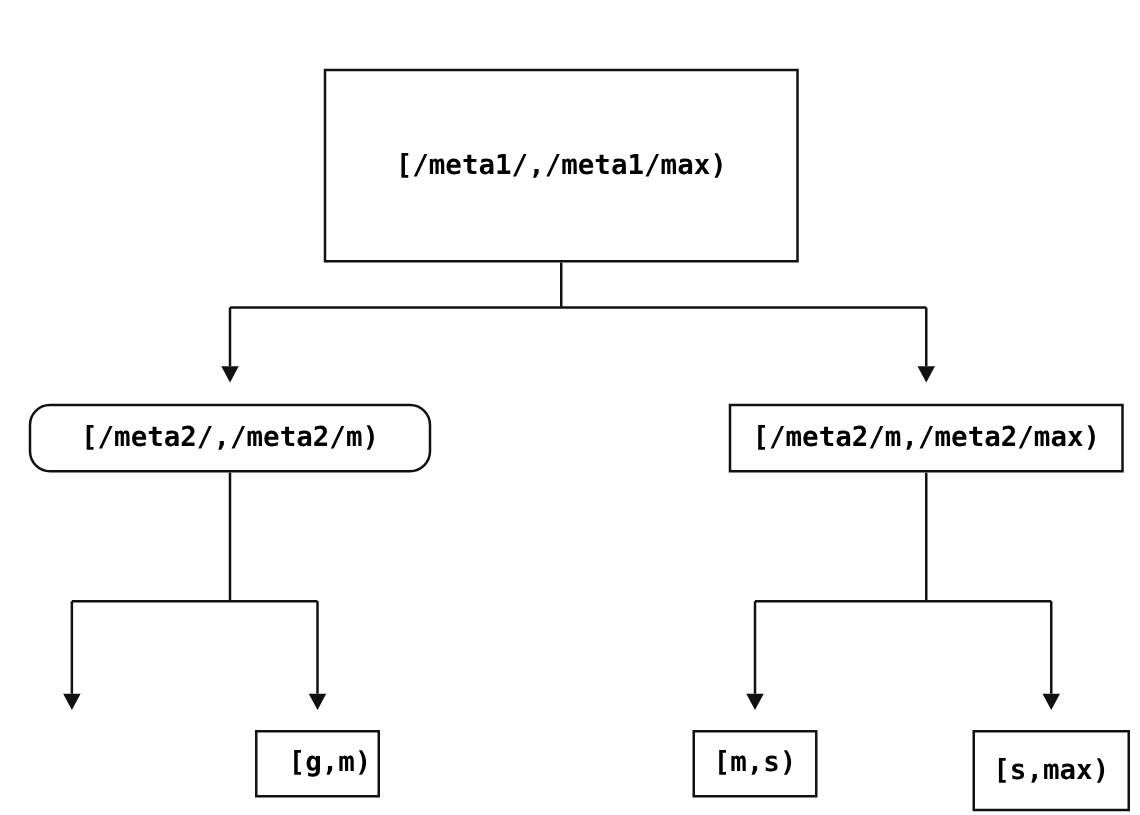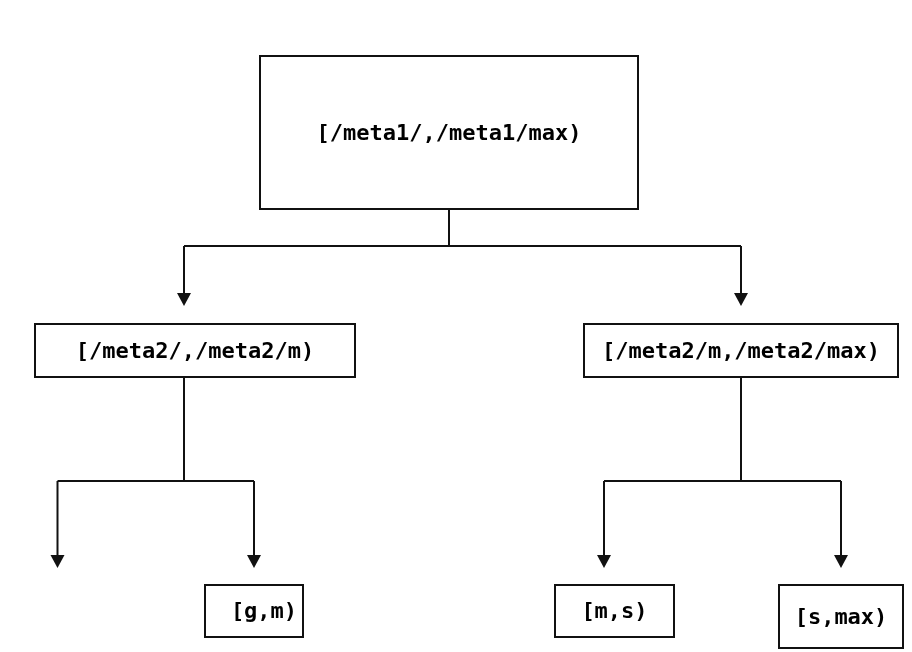--- a/index.html
+++ b/index.html
@@ -30,25 +30,25 @@
     display: flex;
     align-items: center;
     justify-content: center;
     font-size: 22px;
     font-weight: bold;
     color: #000000;
     white-space: nowrap;
     line-height: 1;
   }
   .node-root   { left: 259px; top: 14px;  width: 380px; height: 155px; margin-top: 41px; }
-  .node-l2a    { left: 34px;  top: 323px; width: 322px; height: 55px;  }
+  .node-l2a    { left: 23px;  top: 323px; width: 322px; height: 55px; border-radius: 17px;  }
   .node-l2b    { left: 583px; top: 323px; width: 316px; height: 55px;  }
   .node-leaf0  { left: 8px;   top: 584px; width: 99px;  height: 54px;  }
   .node-leaf1  { left: 204px; top: 584px; width: 100px; height: 54px; padding-left: 20px;  }
-  .node-leaf2  { left: 554px; top: 584px; width: 121px; height: 54px;  }
+  .node-leaf2  { left: 554px; top: 584px; width: 100px; height: 54px;  }
   .node-leaf3  { left: 778px; top: 584px; width: 126px; height: 65px;  }
 </style>
 </head>
 <body>
 
 <div class="canvas">
 
   <svg class="connectors" viewBox="0 0 912 652" xmlns="http://www.w3.org/2000/svg" aria-hidden="true">
 
     <g stroke="#111111" stroke-width="2" fill="none">

